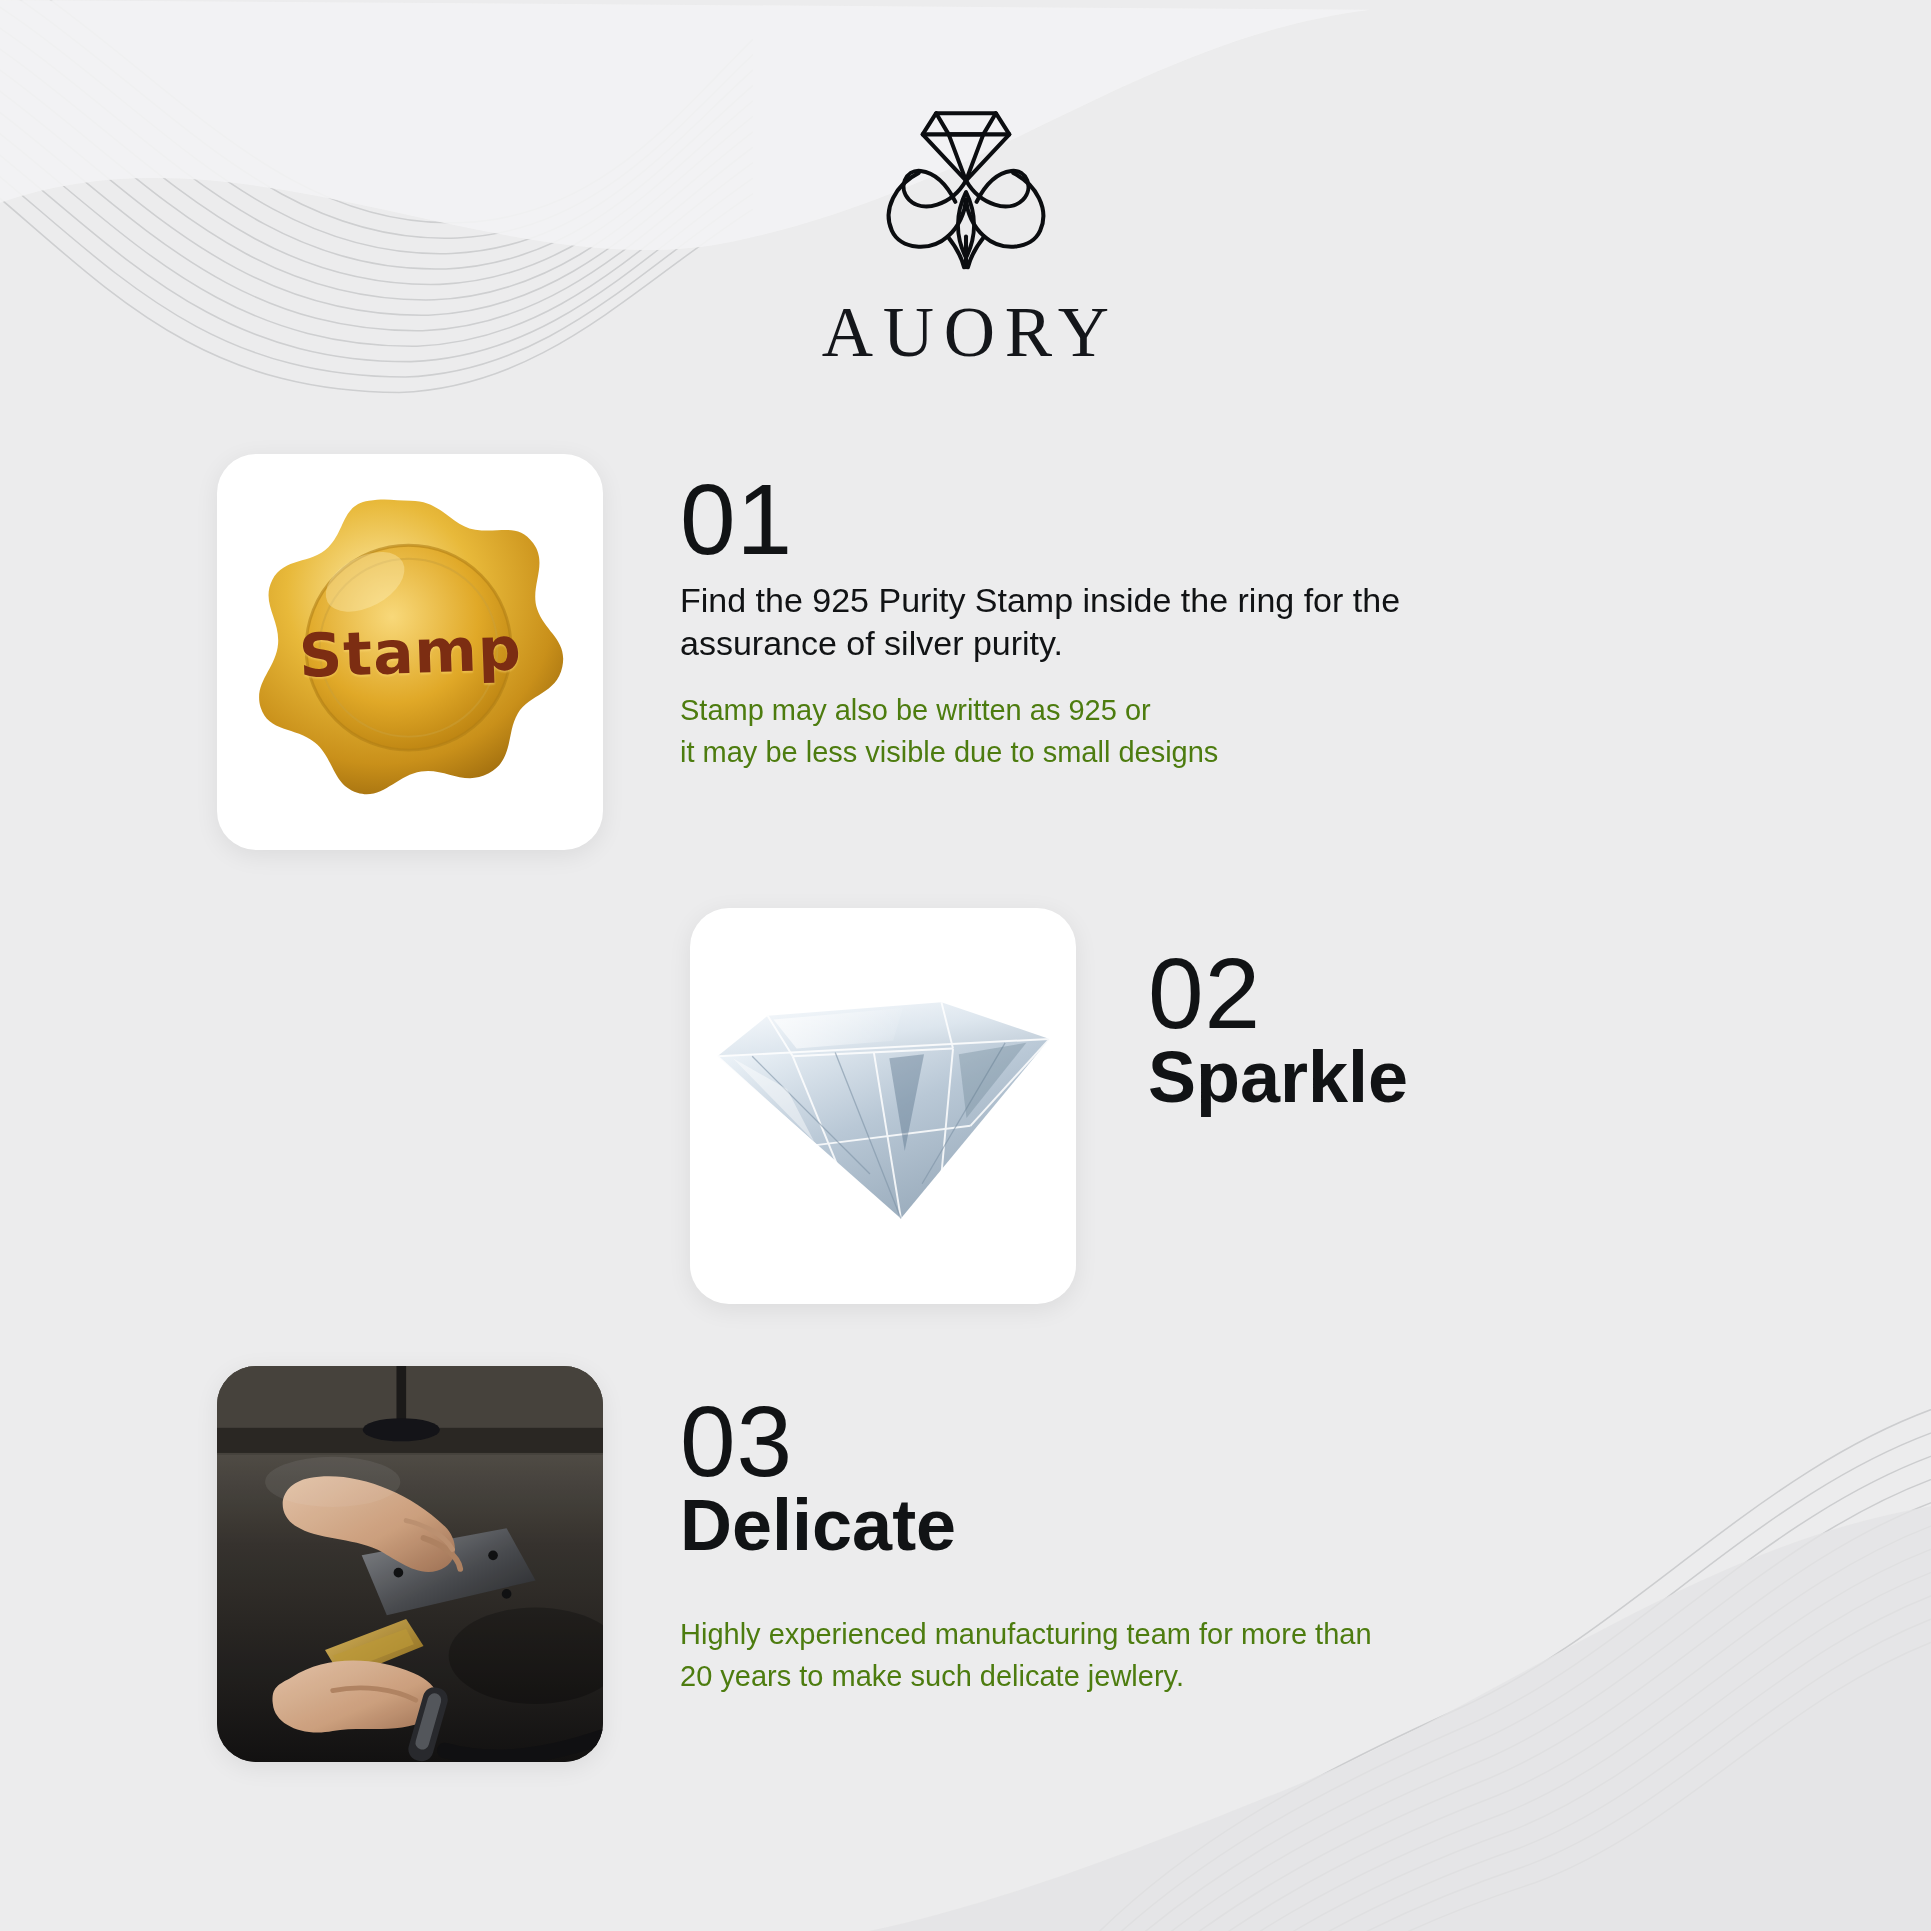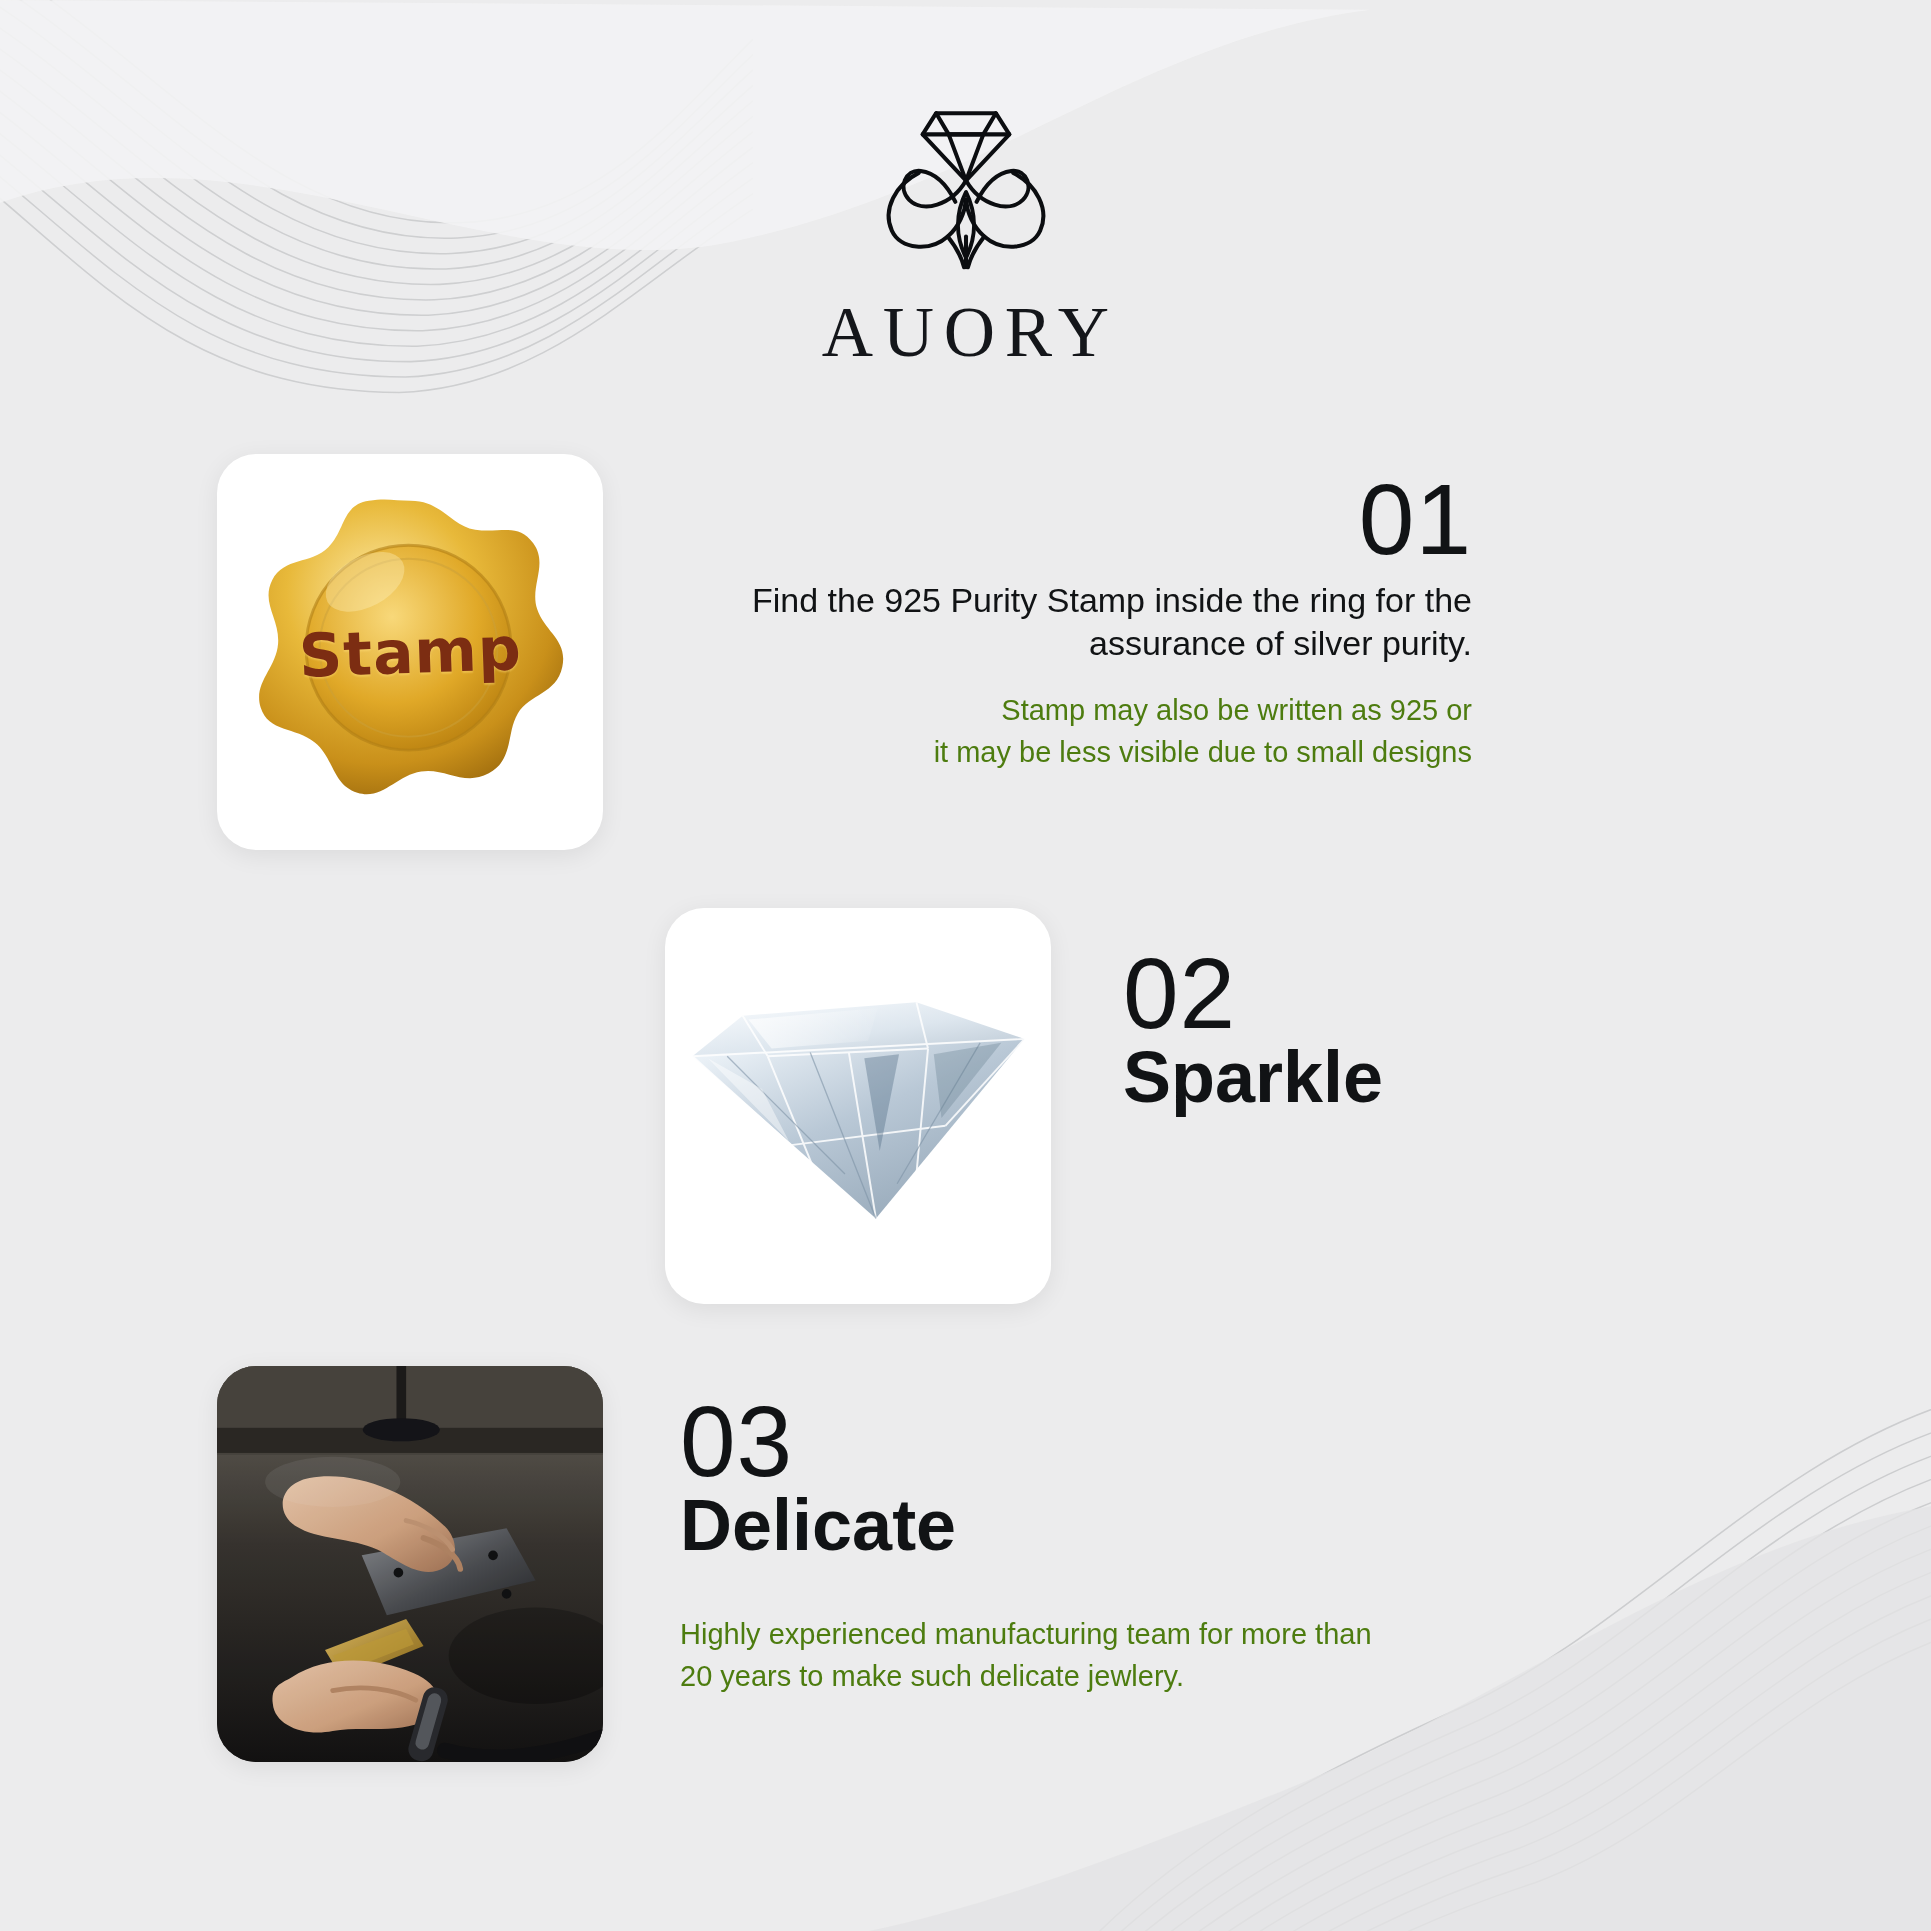--- a/index.html
+++ b/index.html
@@ -98,24 +98,24 @@
   .step-sub {
     font-size: 29px;
     line-height: 1.45;
     color: #4d7c0f;
     margin-top: 23px;
     font-weight: 400;
   }
 
   
   #feature-1 { top: 454px; left: 217px; }
-  #feature-1 .feature-text { width: 869px; text-align: right; }
-
-  
-  #feature-2 { top: 908px; left: 665px; }
+  #feature-1 .feature-text { margin-left: 77px; width: 869px; }
+
+  
+  #feature-2 { top: 908px; left: 690px; }
   #feature-2 .feature-text { margin-left: 72px; width: 676px; padding-top: 39px; }
 
   
   #feature-3 { top: 1366px; left: 217px; }
   #feature-3 .feature-text { margin-left: 77px; width: 869px; padding-top: 29px; }
 
   
   .wax-wrap {
     position: absolute;
     inset: 0;

